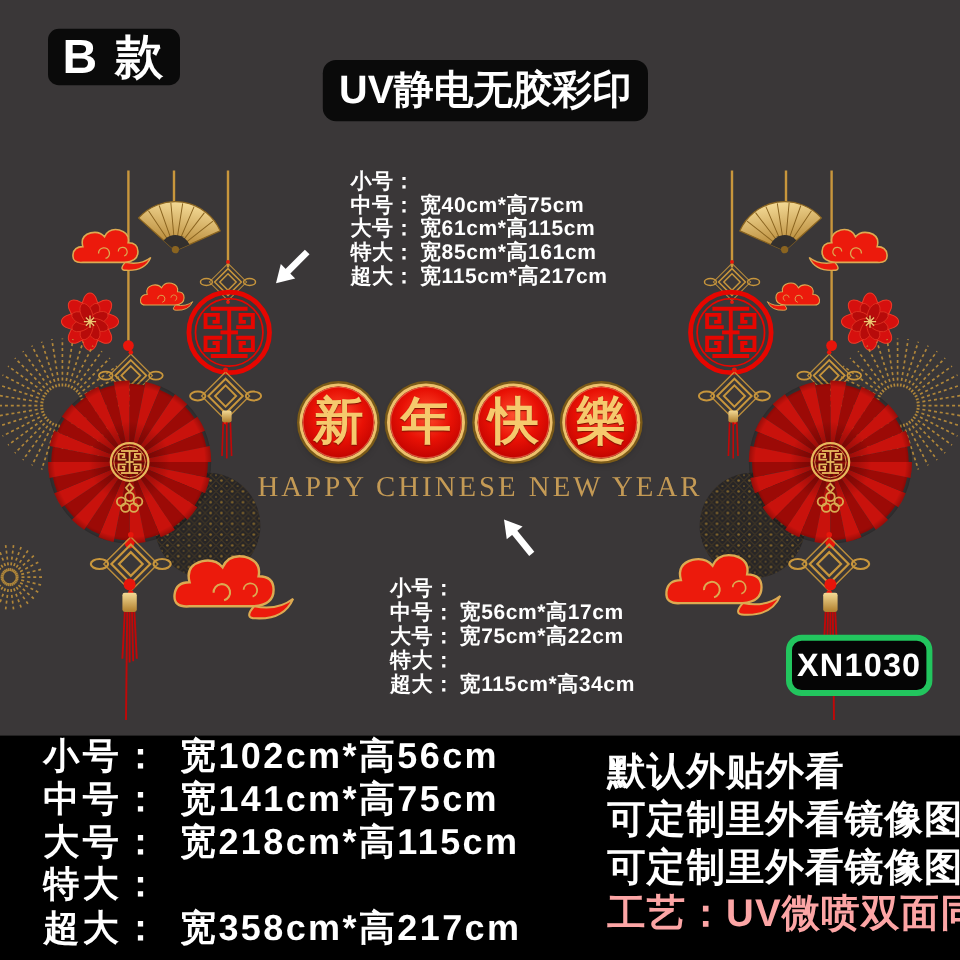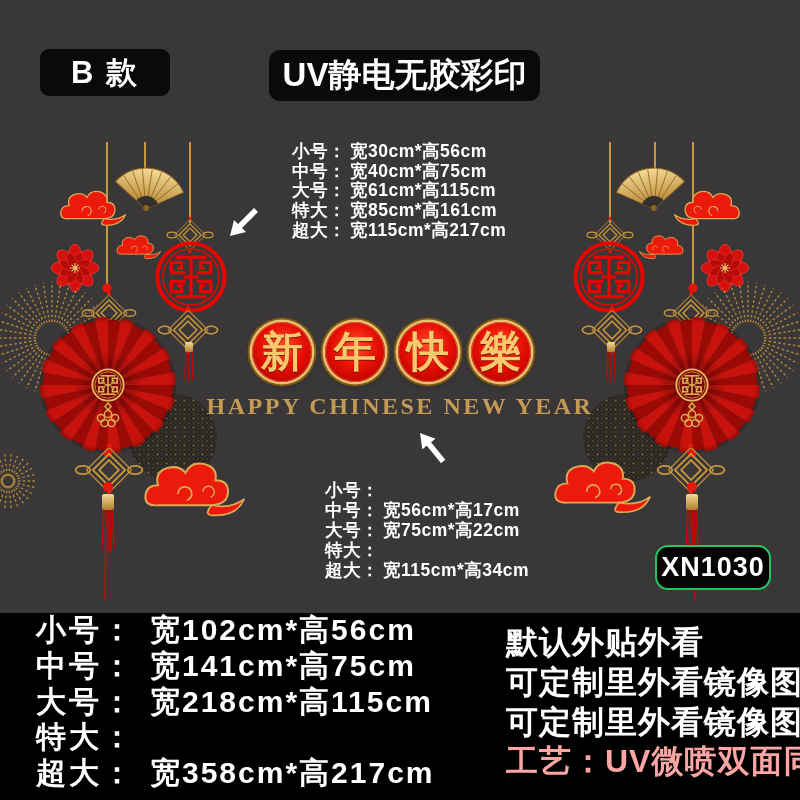--- a/index.html
+++ b/index.html
@@ -2,43 +2,43 @@
 <html><head>
 <meta charset="utf-8">
 <style>
   html,body{margin:0;padding:0;background:#222;}
   .stage{position:relative;width:800px;height:800px;overflow:hidden;
          background:#3a3738;font-family:"Liberation Sans",sans-serif;}
   #decor{position:absolute;left:0;top:0;}
 
   .badge{position:absolute;background:#0a0a0a;color:#fff;font-weight:bold;
          display:flex;align-items:center;justify-content:center;white-space:nowrap;}
-  .style-badge{left:40px;top:49px;width:130px;height:47px;border-radius:9px;font-size:31px;letter-spacing:2px;}
+  .style-badge{left:40px;top:24px;width:110px;height:47px;border-radius:9px;font-size:40px;letter-spacing:2px;}
   .title-badge{left:269px;top:50px;width:271px;height:51px;border-radius:11px;font-size:33px;}
   .code-badge{left:655px;top:529px;width:112px;height:41px;border-radius:13px;
-              border:2px solid #22c55e;background:#050505;font-size:27px;letter-spacing:1px;margin-top:16px;}
+              border:5px solid #22c55e;background:#050505;font-size:27px;letter-spacing:1px;}
 
   .speclist{position:absolute;color:#fff;font-weight:bold;font-size:17.5px;letter-spacing:.5px;}
   .speclist .srow{display:flex;}
   .speclist .lab{width:58px;flex:none;}
   .upper{left:292px;top:142px;}
   .upper .srow{line-height:19.7px;}
   .lower{left:325px;top:480px;}
   .lower .srow{line-height:20px;}
 
   .gcircles{position:absolute;left:252px;top:322px;display:flex;gap:13px;}
   .gc{width:60px;height:60px;border-radius:50%;flex:none;
       background:radial-gradient(circle at 50% 40%, #ff5030 0%, #e81105 45%, #c00300 78%, #a30000 100%);
       box-shadow:0 0 0 2.5px #ecc06c, 0 0 0 4.5px #7a5a18, 0 3px 7px rgba(0,0,0,.45),
                  inset 0 0 0 1px rgba(255,225,160,.35);
       display:flex;align-items:center;justify-content:center;}
   .gc span{font-family:"Liberation Serif",serif;font-weight:bold;font-size:42px;line-height:1;
            color:#f6c96d;text-shadow:0 1px 1px #7c1200;}
   .gen{position:absolute;left:0;top:393px;width:800px;text-align:center;
-       font-family:"Liberation Serif",serif;font-weight:bold;font-size:24px;
+       font-family:"Liberation Serif",serif;font-weight:normal;font-size:24px;
        letter-spacing:2.5px;color:#c49a55;}
 
   .footer{position:absolute;left:0;top:613px;width:800px;height:187px;background:#000;}
   .ftable{position:absolute;left:36px;top:0;}
   .frow{height:35.7px;display:flex;align-items:center;color:#fff;font-weight:bold;font-size:30px;}
   .frow .lab{width:114px;flex:none;letter-spacing:3px;}
   .frow .val{letter-spacing:2px;white-space:nowrap;}
   .fnotes{position:absolute;left:506px;top:10px;}
   .note{height:39.8px;display:flex;align-items:center;color:#fff;font-weight:bold;
         font-size:32px;letter-spacing:1px;white-space:nowrap;}
@@ -395,21 +395,20 @@
       <use href="#arrowUL" transform="translate(420,433) rotate(6)"></use>
     </g>
   </svg>
 
   <div class="badge style-badge">B 款</div>
   <div class="badge title-badge">UV静电无胶彩印</div>
 
   <div class="speclist upper">
     <div class="srow">
         <span class="lab">小号：</span>
-        <span class="val">宽30cm*高56cm</span>
       </div>
     <div class="srow">
         <span class="lab">中号：</span>
         <span class="val">宽40cm*高75cm</span>
       </div>
     <div class="srow">
         <span class="lab">大号：</span>
         <span class="val">宽61cm*高115cm</span>
       </div>
     <div class="srow">

